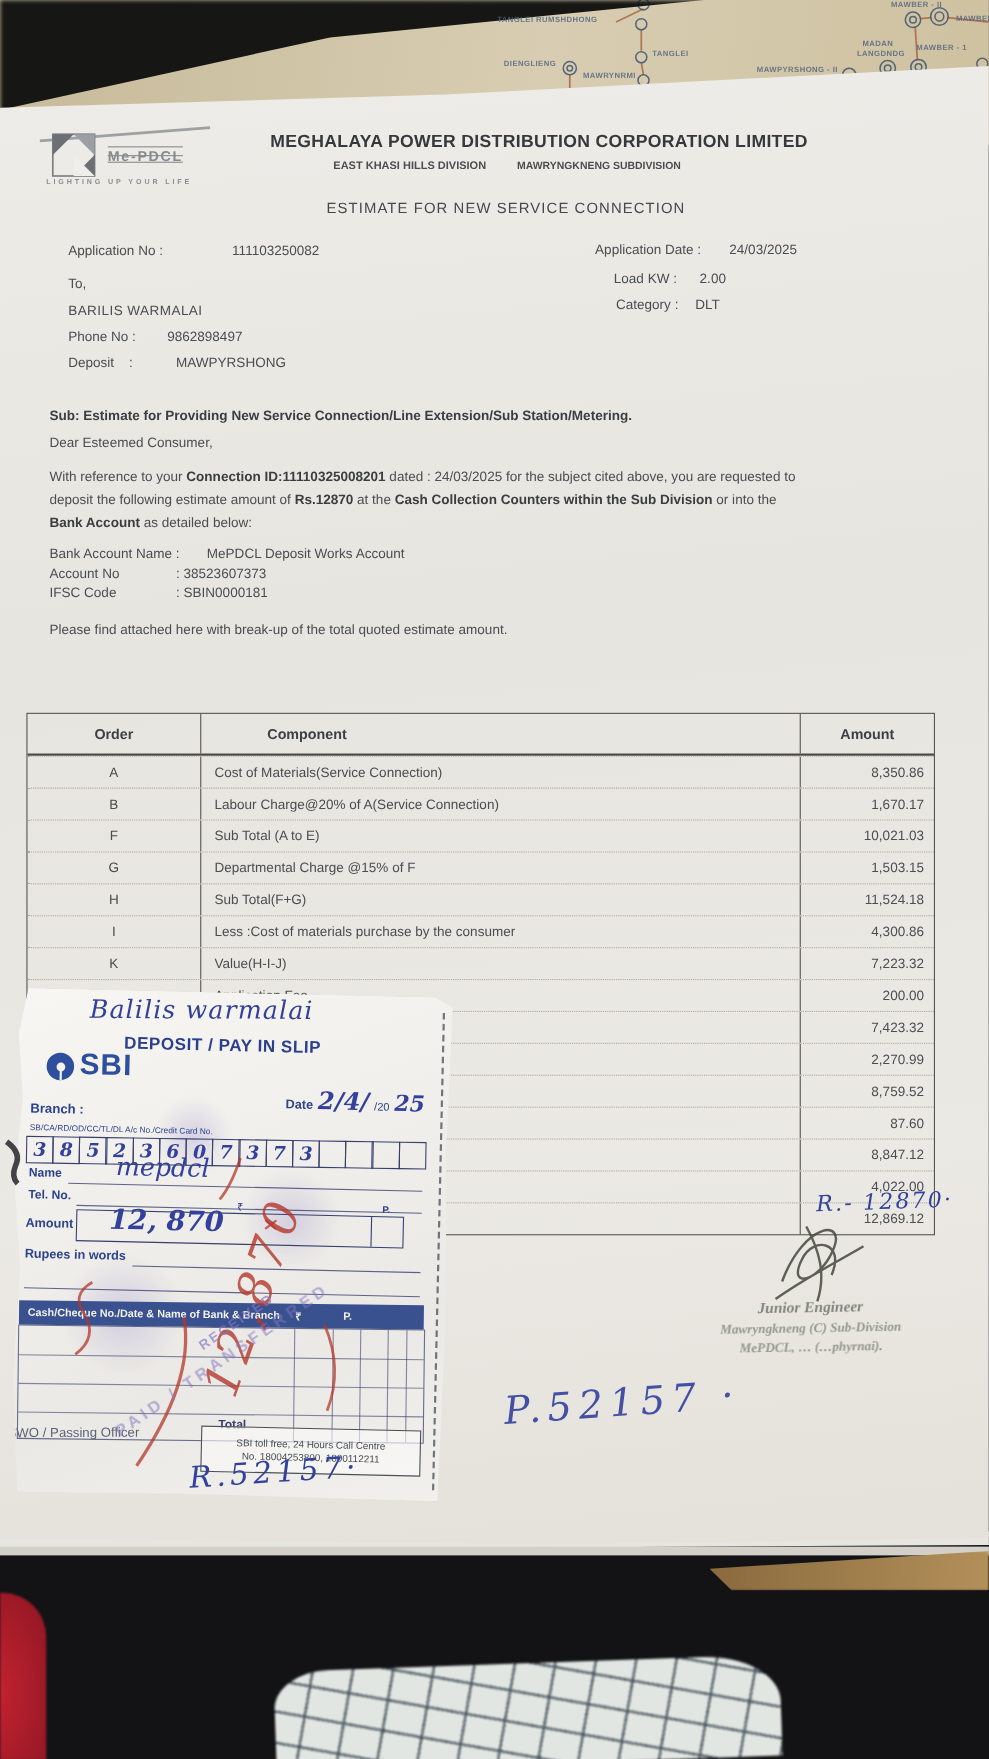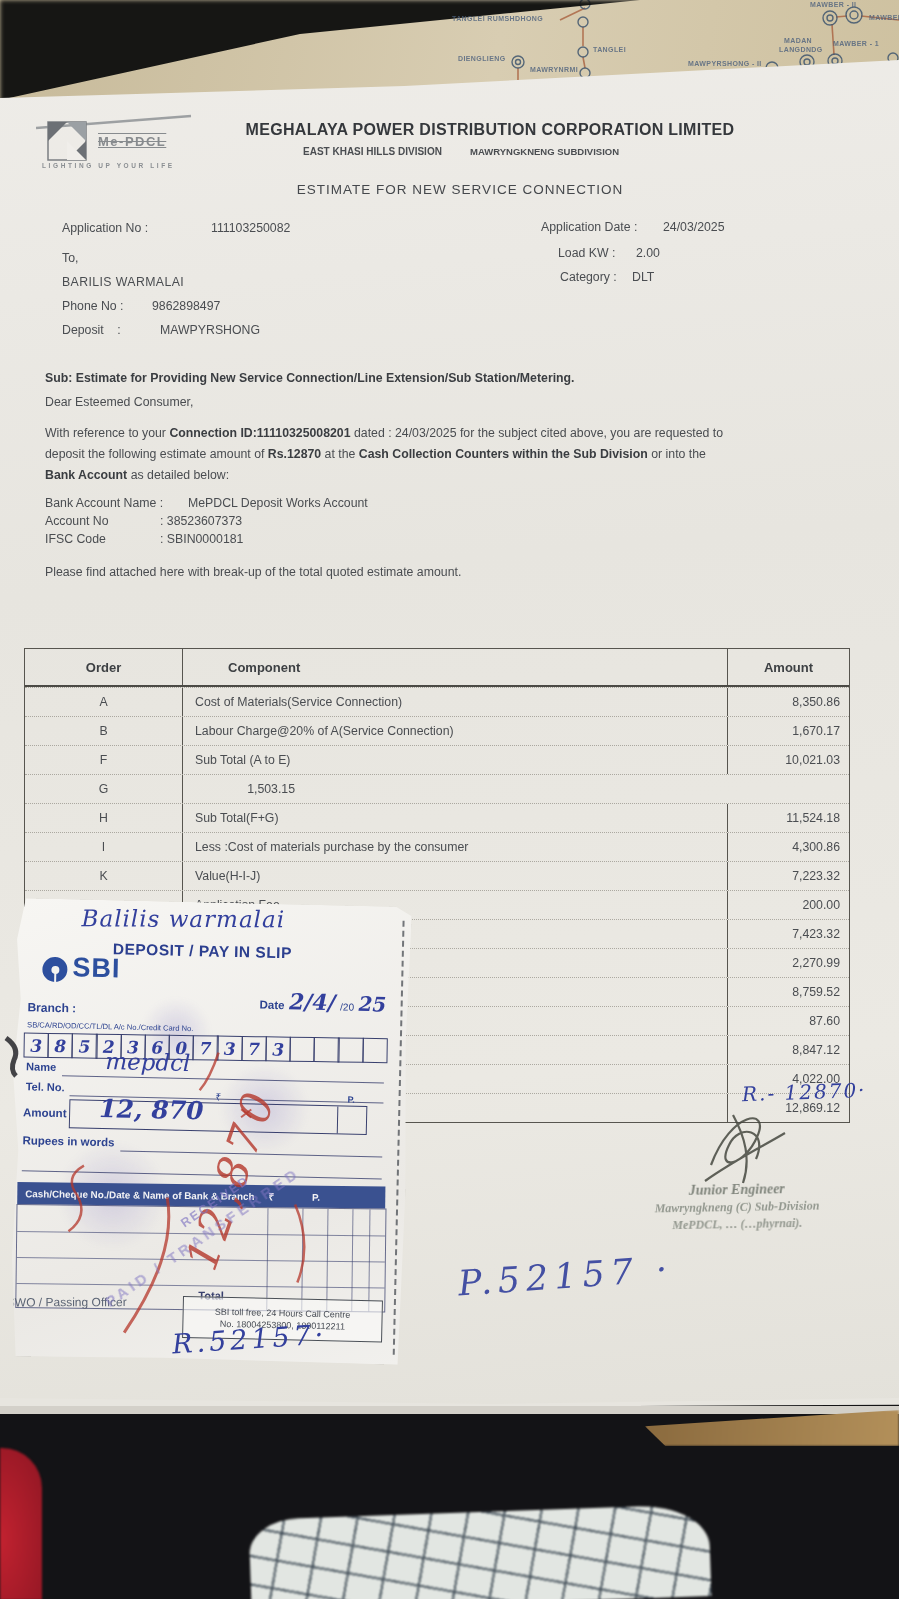--- a/index.html
+++ b/index.html
@@ -46,21 +46,21 @@
 
   
   .etable{position:absolute;left:24px;top:616px;width:824px;border:1.5px solid #57554f;background:transparent;margin-top:32px;}
   .thead{display:flex;height:36px;border-bottom:2px solid #4b4a45;align-items:center;
          font-size:13px;font-weight:bold;color:#3d4043;}
   .trow{display:flex;height:28px;align-items:center;font-size:12.3px;color:#4a4d51;
         border-top:1px dotted rgba(110,105,95,.5);}
   .thead .tc,.trow .tc{height:100%;display:flex;align-items:center;}
   .tc-order{width:157px;justify-content:center;}
   .tc-component{width:545px;border-left:1.2px solid #57554f;padding-left:12px;box-sizing:border-box;}
-  .thead .tc-component{padding-left:45px;}
+  .thead .tc-component{padding-left:60px;}
   .tc-amount{width:122px;border-left:1.2px solid #57554f;justify-content:flex-end;padding-right:9px;box-sizing:border-box;}
   .thead .tc-amount{justify-content:center;padding-right:0;}
 
   
   .hw{font-family:"DejaVu Serif",serif;font-style:italic;color:#33409d;}
   .hw-total-right{position:absolute;left:742px;top:1080px;font-size:20px;transform:rotate(-2deg);letter-spacing:2px;}
   .hw-receipt{position:absolute;left:458px;top:1256px;font-size:35px;letter-spacing:6px;transform:rotate(-4deg);opacity:.9;}
 
   
   .signature{position:absolute;left:693px;top:1103px;}
@@ -253,20 +253,21 @@
             <div class="tc tc-component">Labour Charge@20% of A(Service Connection)</div>
             <div class="tc tc-amount">1,670.17</div>
           </div>
           <div class="trow">
             <div class="tc tc-order">F</div>
             <div class="tc tc-component">Sub Total (A to E)</div>
             <div class="tc tc-amount">10,021.03</div>
           </div>
           <div class="trow">
             <div class="tc tc-order">G</div>
+            <div class="tc tc-component">Departmental Charge @15% of F</div>
             <div class="tc tc-amount">1,503.15</div>
           </div>
           <div class="trow">
             <div class="tc tc-order">H</div>
             <div class="tc tc-component">Sub Total(F+G)</div>
             <div class="tc tc-amount">11,524.18</div>
           </div>
           <div class="trow">
             <div class="tc tc-order">I</div>
             <div class="tc tc-component">Less :Cost of materials purchase by the consumer</div>

